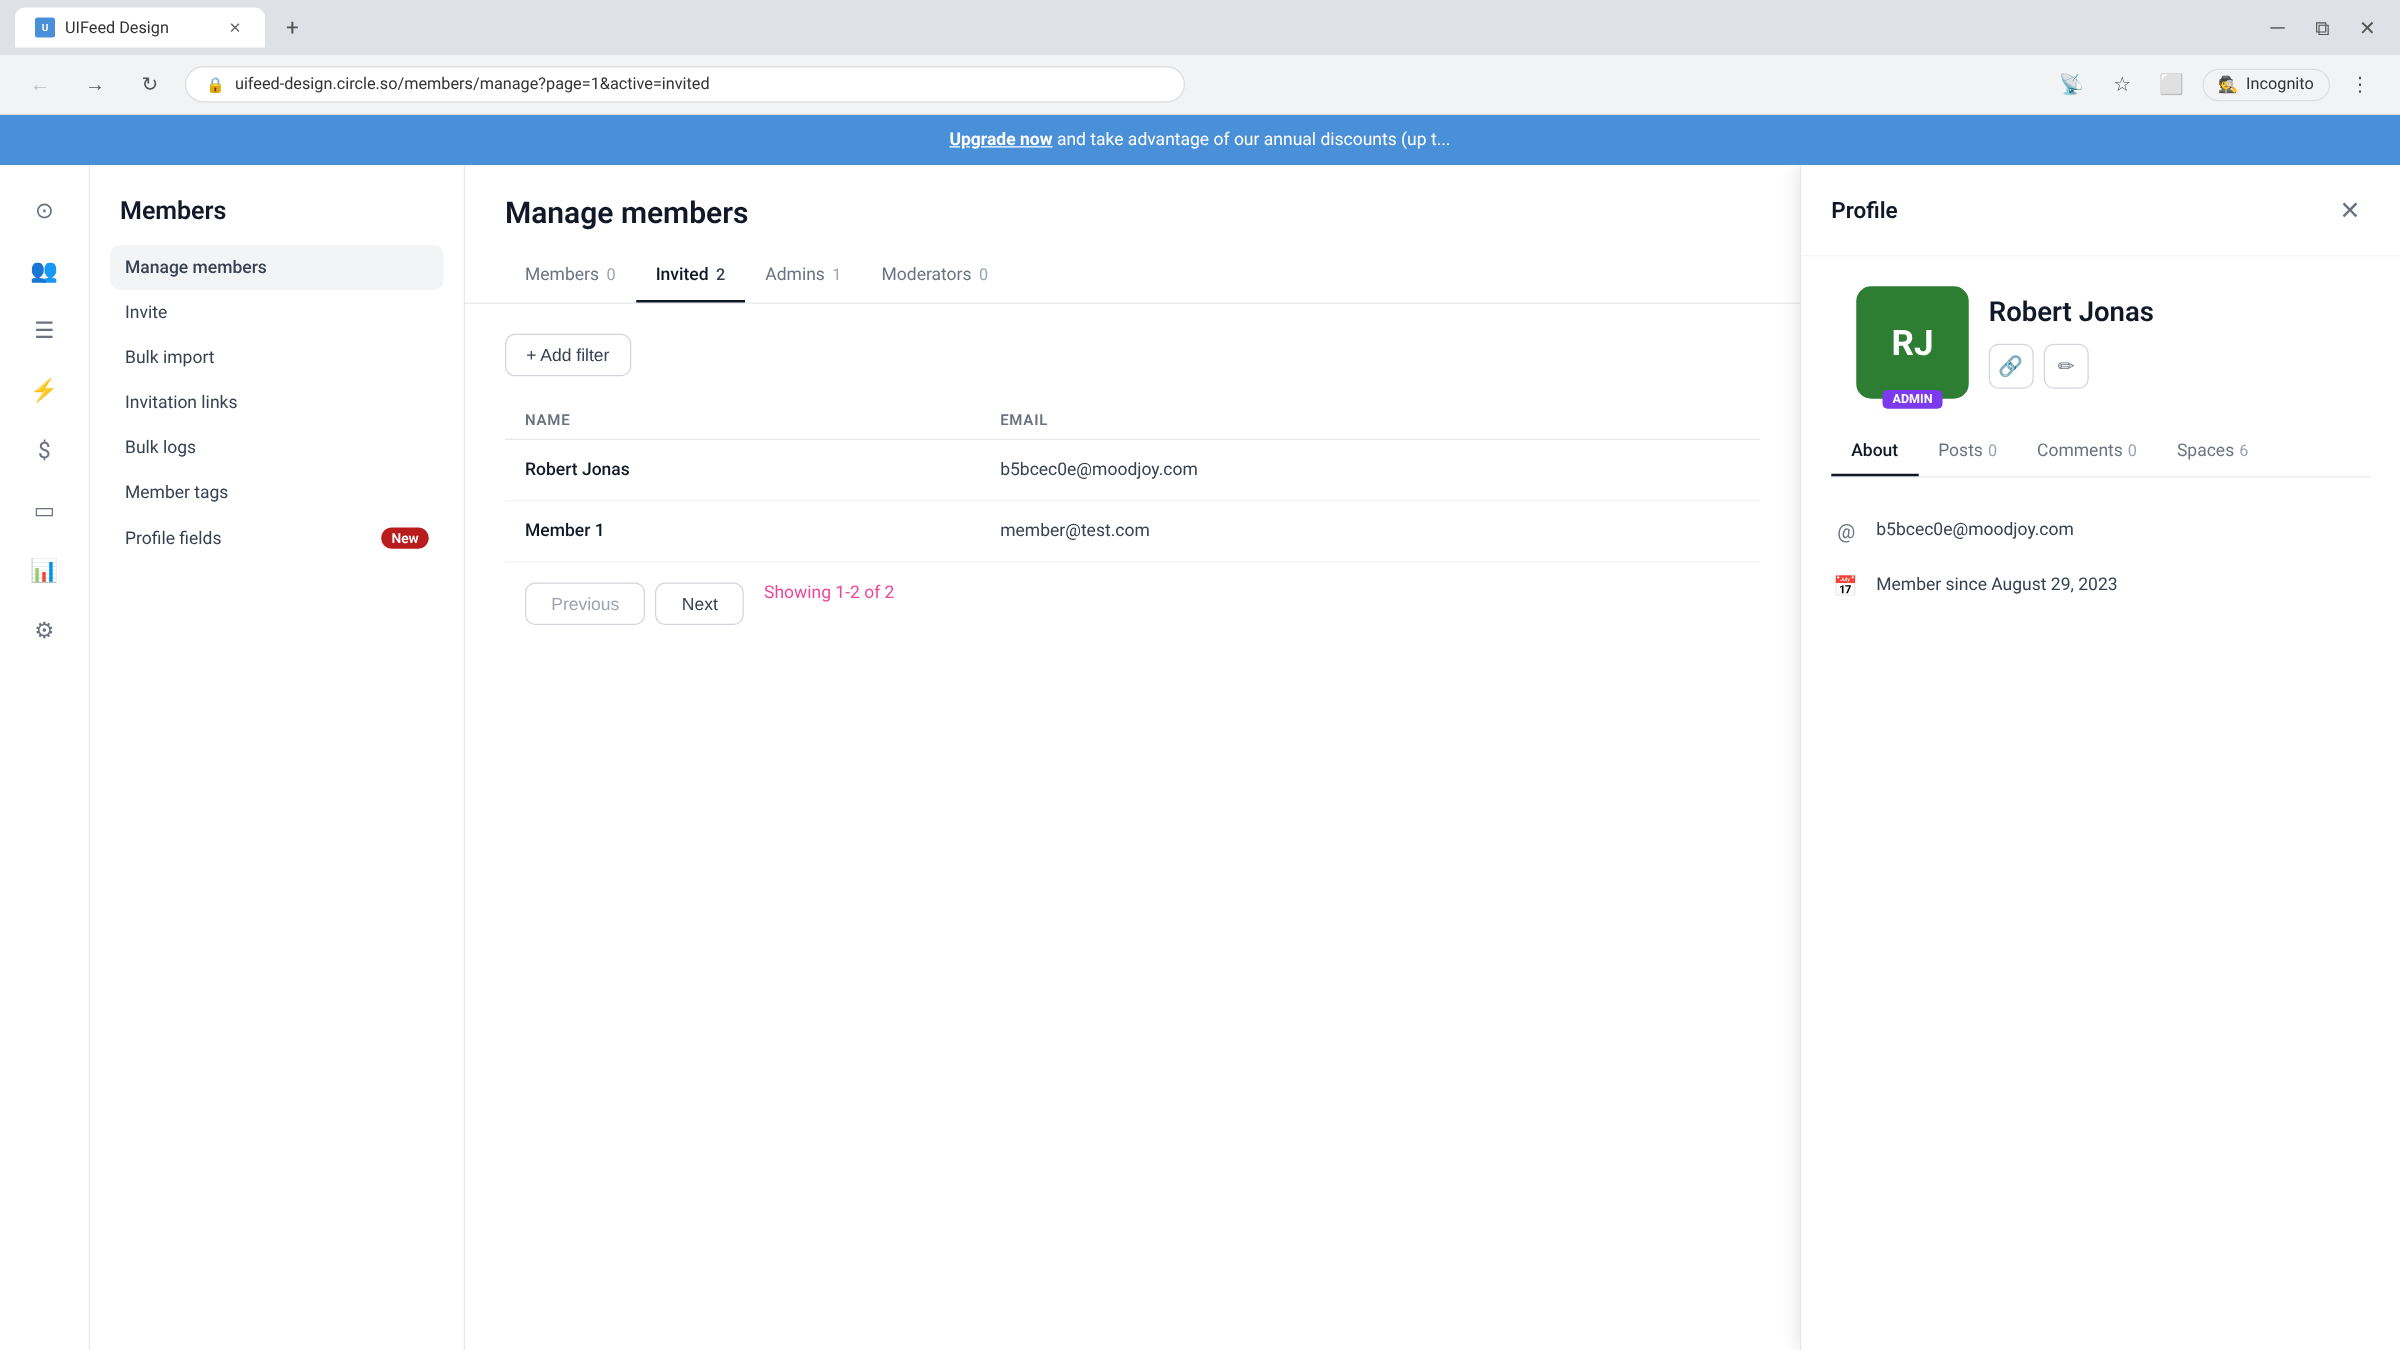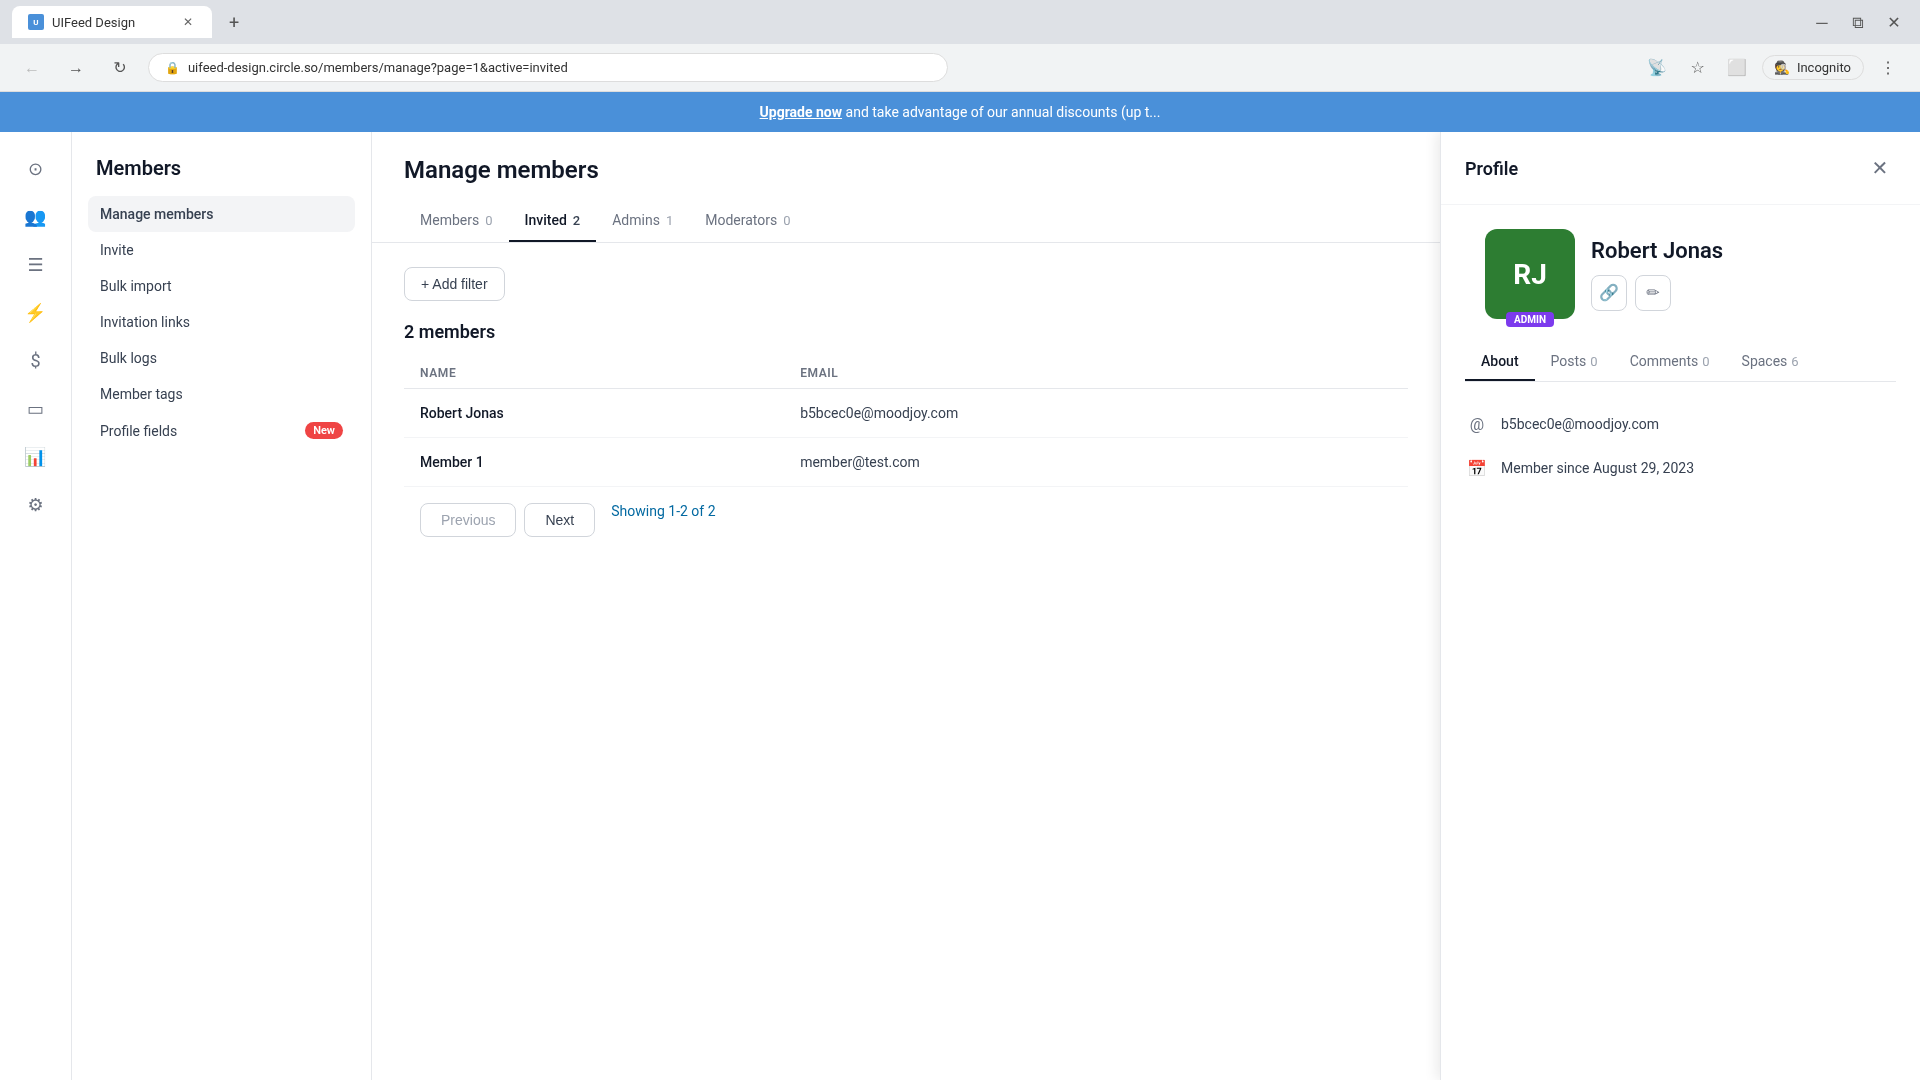--- a/index.html
+++ b/index.html
@@ -31,21 +31,21 @@
     
     .left-nav { width: 72px; background: #fff; border-right: 1px solid #e5e7eb; display: flex; flex-direction: column; align-items: center; padding: 16px 0; gap: 8px; }
     .left-nav-icon { width: 40px; height: 40px; border-radius: 8px; display: flex; align-items: center; justify-content: center; cursor: pointer; color: #6b7280; font-size: 18px; }
     .left-nav-icon.active { color: #374151; }
 
     
     .sidebar { width: 300px; background: #fff; border-right: 1px solid #e5e7eb; padding: 24px 16px; }
     .sidebar-title { font-size: 20px; font-weight: 600; color: #111827; margin-bottom: 16px; padding: 0 8px; }
     .sidebar-item { padding: 10px 12px; border-radius: 8px; cursor: pointer; font-size: 14px; color: #374151; display: flex; align-items: center; justify-content: space-between; }
     .sidebar-item.active { background: #f3f4f6; font-weight: 500; }
-    .sidebar-badge { background: #ef4444; color: white; font-size: 11px; font-weight: 600; padding: 2px 8px; border-radius: 12px; }
+    .sidebar-badge { background: #b91c1c; color: white; font-size: 11px; font-weight: 600; padding: 2px 8px; border-radius: 12px; }
 
     
     .main-content { flex: 1; background: #fff; overflow-y: auto; }
     .main-header { padding: 24px 32px 0; }
     .main-title { font-size: 24px; font-weight: 600; color: #111827; margin-bottom: 16px; }
 
     
     .tabs { display: flex; gap: 0; border-bottom: 1px solid #e5e7eb; padding: 0 32px; }
     .tab { padding: 12px 16px; font-size: 14px; cursor: pointer; color: #6b7280; border-bottom: 2px solid transparent; display: flex; align-items: center; gap: 6px; }
     .tab.active { color: #111827; border-bottom-color: #111827; font-weight: 500; }
@@ -60,21 +60,21 @@
     
     .members-table { width: 100%; border-collapse: collapse; }
     .members-table th { text-align: left; font-size: 12px; font-weight: 600; color: #6b7280; text-transform: uppercase; letter-spacing: 0.05em; padding: 8px 16px; border-bottom: 1px solid #e5e7eb; margin-top: 33px; }
     .members-table td { padding: 16px; border-bottom: 1px solid #f3f4f6; font-size: 14px; color: #374151; }
     .member-name { font-weight: 500; color: #111827; cursor: pointer; }
 
     
     .pagination { display: flex; align-items: flex-start; gap: 8px; padding: 16px; }
     .page-btn { padding: 8px 20px; border: 1px solid #d1d5db; border-radius: 8px; font-size: 14px; color: #374151; cursor: pointer; background: #fff; }
     .page-btn.disabled { color: #9ca3af; cursor: default; }
-    .page-info { font-size: 14px; color: #0369a1; margin-left: 8px; }
+    .page-info { font-size: 14px; color: #ec4899; margin-left: 8px; }
 
     
     .profile-panel { width: 480px; background: #fff; border-left: 1px solid #e5e7eb; display: flex; flex-direction: column; box-shadow: -4px 0 12px rgba(0,0,0,0.08); }
     .profile-header { padding: 20px 24px; display: flex; align-items: center; justify-content: space-between; border-bottom: 1px solid #f3f4f6; }
     .profile-title { font-size: 18px; font-weight: 600; color: #111827; }
     .close-btn { width: 32px; height: 32px; border-radius: 50%; display: flex; align-items: center; justify-content: center; cursor: pointer; color: #6b7280; font-size: 20px; }
 
     .profile-body { padding: 24px; overflow-y: auto; }
     .profile-info { display: flex; align-items: center; gap: 16px; margin-bottom: 24px; padding-left: 20px; }
     .avatar { width: 90px; height: 90px; border-radius: 12px; background: #2d7d32; display: flex; align-items: center; justify-content: center; color: white; font-size: 28px; font-weight: 700; flex-shrink: 0; position: relative; }
@@ -203,21 +203,20 @@
             <span class="tab-count">1</span>
           </div>
           <div class="tab">
             <span>Moderators</span>
             <span class="tab-count">0</span>
           </div>
         </div>
 
         <div class="content-area">
           <button class="filter-btn">+ Add filter</button>
-          <div class="members-count">2 members</div>
 
           <table class="members-table">
             <thead>
               <tr>
                 <th>NAME</th>
                 <th>EMAIL</th>
               </tr>
             </thead>
             <tbody>
               <tr>

